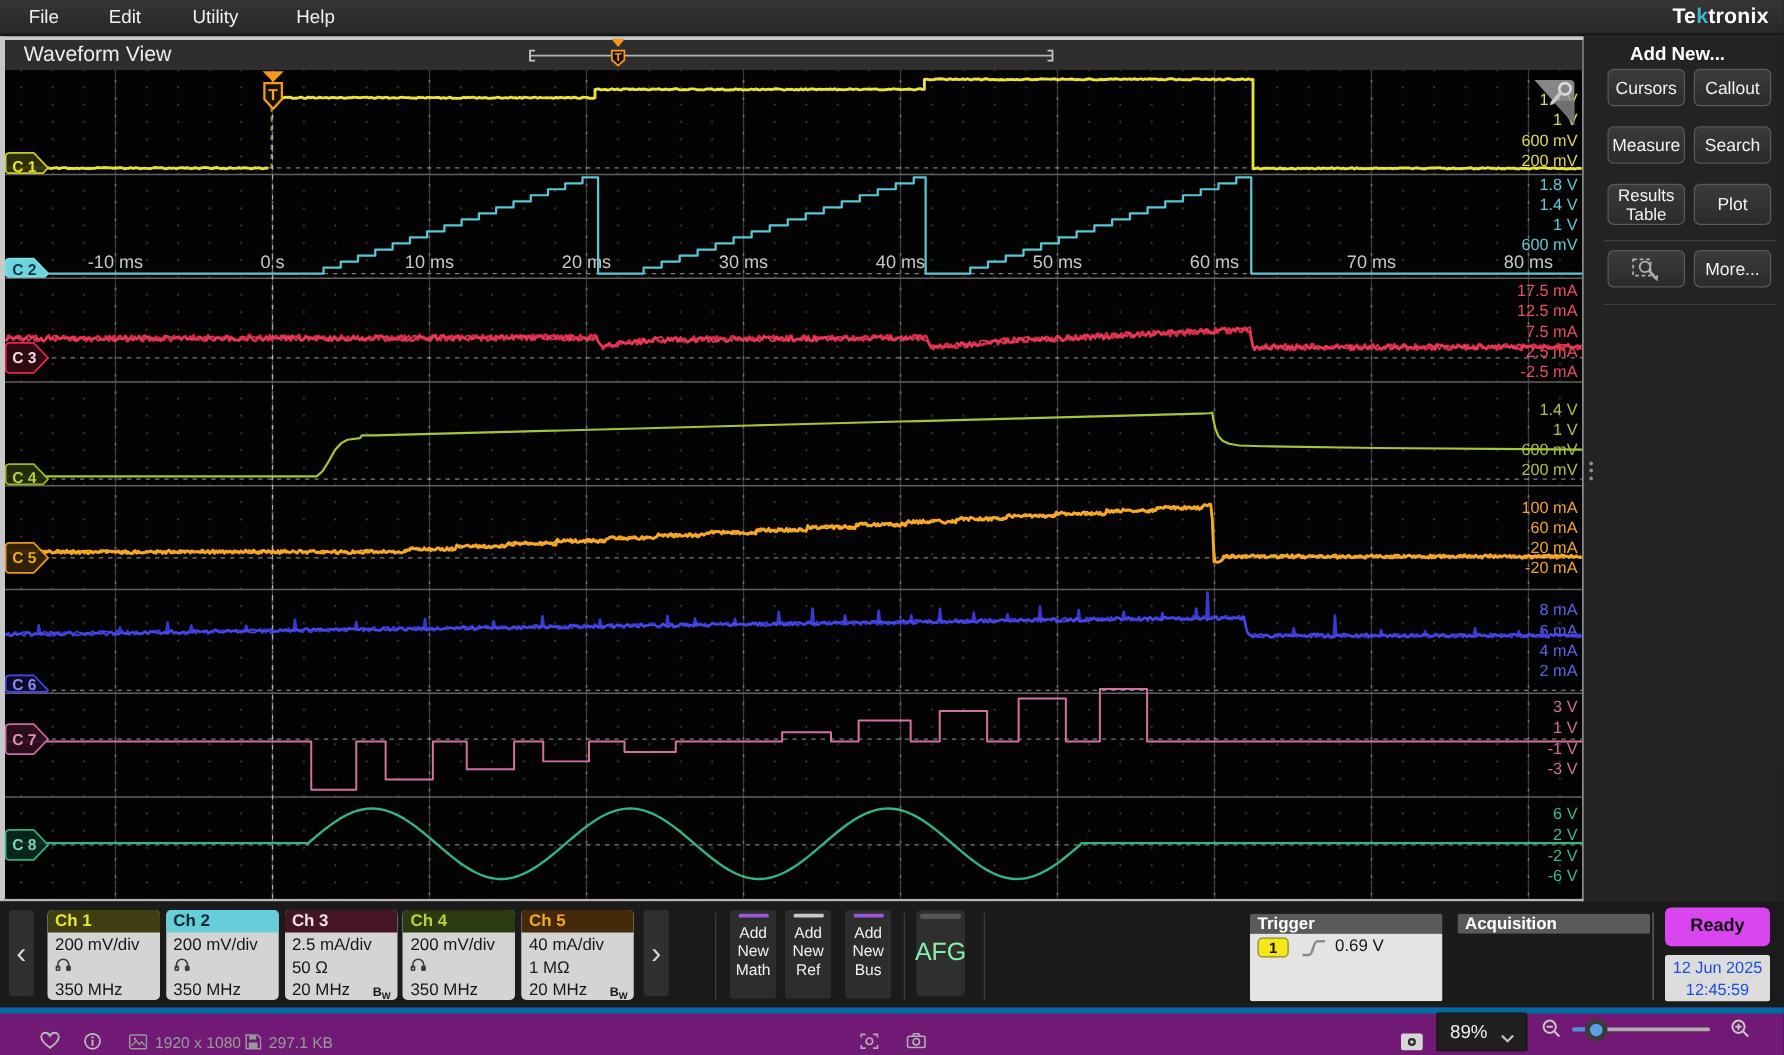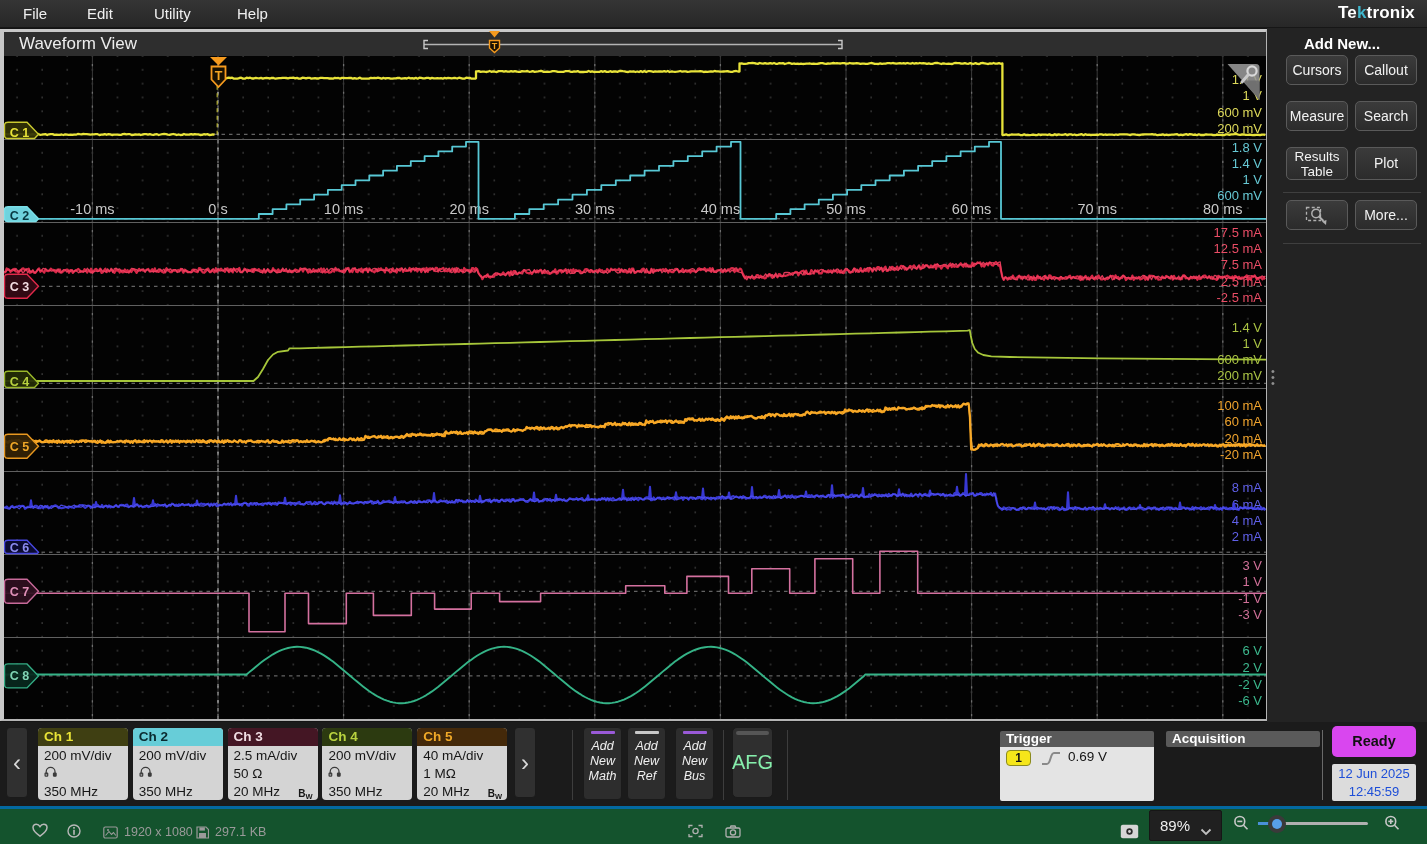--- a/index.html
+++ b/index.html
@@ -28,36 +28,36 @@
 
 
 #botbar { position:absolute; left:0; top:722px; width:1427px; height:84px; background:#1b1b1b; }
 .navb { position:absolute; top:5px; width:22px; height:71px; background:#303030; border:1px solid #1a1a1a; border-radius:4px;
   color:#d8d8d8; font-size:24px; display:flex; align-items:center; justify-content:center; }
 .chb { position:absolute; top:6px; width:90px; height:71.5px; border-radius:4px; overflow:hidden; background:#d4d4d4; }
 .chh { height:17.5px; font-size:13.5px; font-weight:bold; padding-left:6px; line-height:17px; }
 .chbody { padding:1px 0 0 6px; color:#161616; font-size:13.5px; }
 .chbody .bl { height:18px; line-height:18px; padding-right:5px; }
 .anb { position:absolute; top:5px; width:39px; height:73px; background:#2d2d2d; border:1px solid #1a1a1a; border-radius:4px;
-  color:#f0f0f0; font-size:12.5px; text-align:center; line-height:15px; padding-top:11px;font-style:italic; }
+  color:#f0f0f0; font-size:12.5px; text-align:center; line-height:15px; padding-top:11px; }
 .anb .strip { position:absolute; top:3px; left:7px; width:24px; height:2.5px; border-radius:1px; }
 #afg { position:absolute; left:732px; top:5px; width:41px; height:71px; background:#2f2f2f; border:1px solid #1a1a1a;
   border-radius:5px; color:#86efac; font-size:20px; display:flex; align-items:center; justify-content:center; }
 #afg .pill { position:absolute; top:3px; left:3px; width:33px; height:4px; background:#565656; border-radius:2px; }
 .panel { position:absolute; top:9px; border-radius:2px; overflow:hidden; }
 .phd { height:15.5px; background:#5a5a5a; color:#fff; font-weight:bold; font-size:13.5px; padding-left:6px; line-height:15px; }
 .pbody { background:#e4e4e4; color:#141414; font-size:13.5px; position:relative; }
 .vline { position:absolute; top:8px; height:70px; width:1px; background:#3d3d3d; }
 #ready { position:absolute; left:1332px; top:4px; width:84px; height:31px; background:#d946ef; border-radius:5px;
   color:#111; font-weight:bold; font-size:14.5px; text-align:center; line-height:31px; }
 #datebox { position:absolute; left:1332px; top:42px; width:84px; height:37px; background:#dcdcdc; border-radius:2px;
   color:#1d4ed8; font-size:13px; text-align:center; line-height:18px; padding-top:1px; }
 
 
-#statbar { position:absolute; left:0; top:806px; width:1427px; height:38px; background:#14532d; border-top:3px solid #0369a1; }
+#statbar { position:absolute; left:0; top:806px; width:1427px; height:38px; background:#701a75; border-top:5px solid #0369a1; }
 #statbar .stxt { position:absolute; top:11px; color:#9a9a9a; font-size:12.5px; }
 #zoombox { position:absolute; left:1149px; top:4px; width:73px; height:31px; background:#202020; border:1px solid #161616; border-radius:2px; }
 #slider { position:absolute; left:1258px; top:822px; width:110px; height:3px; background:#b0b0b0; border-radius:2px; }
 #slider .act { position:absolute; left:0; top:0; width:14px; height:3px; background:#4a90d8; }
 #thumbo { position:absolute; left:1268px; top:815px; width:18px; height:18px; background:#3a3a3a; border-radius:50%; }
 #thumb { position:absolute; left:4px; top:4px; width:10px; height:10px; background:#58a0e8; border-radius:50%; }
 </style></head>
 <body>
 <div id="root">
 

